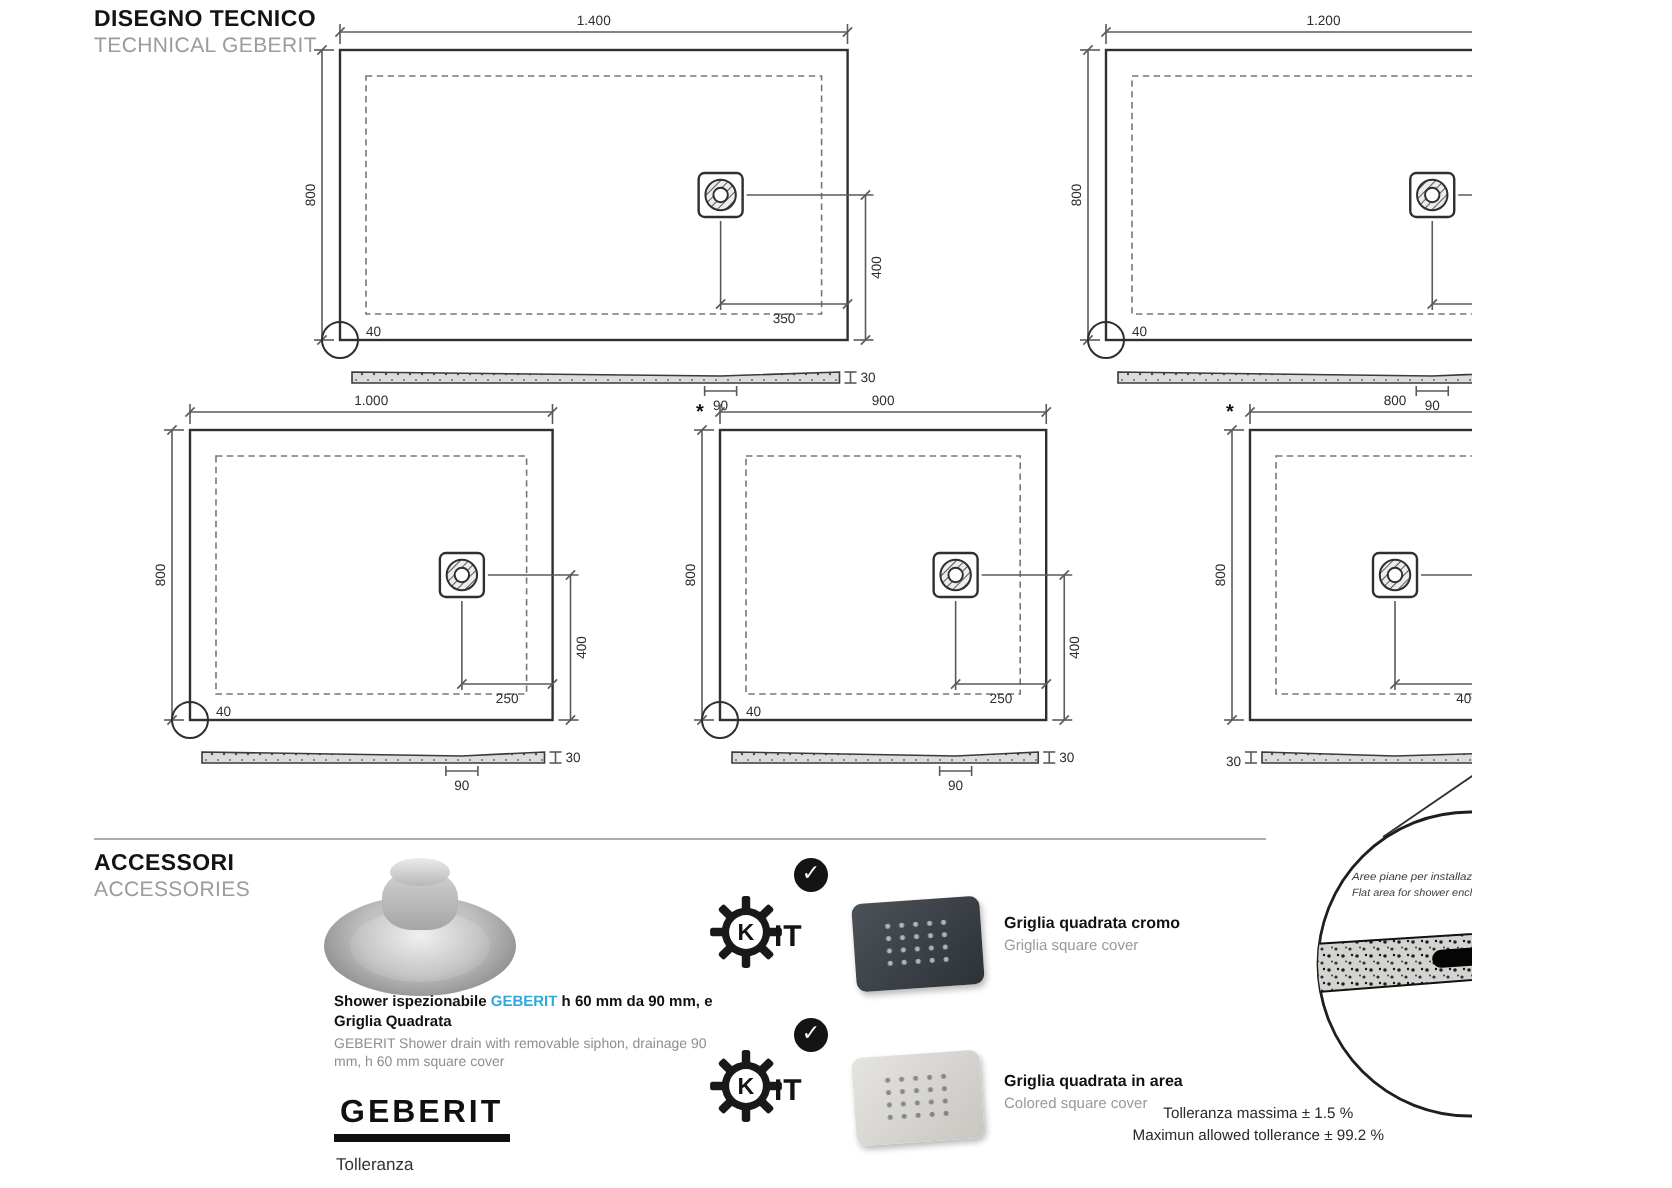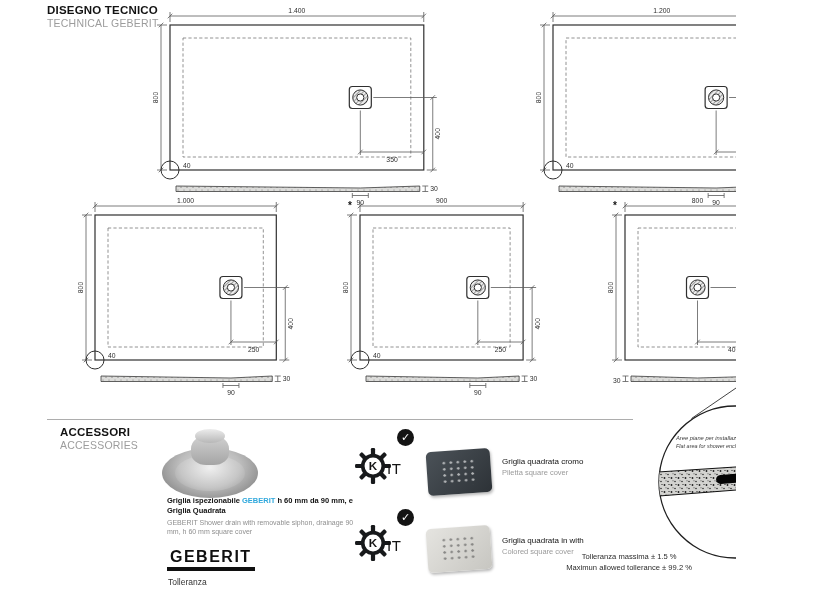--- a/index.html
+++ b/index.html
@@ -23,21 +23,21 @@
   .mag-circle{fill:#fff;stroke:#1f1f1f;stroke-width:1.4}
   .mag-note{font-family:"Liberation Sans",sans-serif;font-size:5.3px;font-style:italic;fill:#3c3c3c}
   .mag-section{stroke:#111;stroke-width:1}
 
   
   .page-header{position:absolute;left:47px;top:4px}
   .h-it{font-size:11.5px;font-weight:bold;letter-spacing:.2px;color:#131313}
   .h-en{font-size:10.5px;color:#9c9c9c;margin-top:1px;letter-spacing:.2px}
 
   .divider{position:absolute;left:47px;top:419px;width:586px;border-top:1.6px solid #adadad}
-  .acc-header{position:absolute;left:60px;top:426px}
+  .acc-header{position:absolute;left:47px;top:426px}
 
   .tolerance{position:absolute;right:44px;top:551px;text-align:center;
              font-size:7.6px;line-height:1.5;color:#2a2a2a}
 
   
   .drain-photo{position:absolute;left:160px;top:424px;width:100px;height:76px}
   .dp-base{position:absolute;left:2px;top:24px;width:96px;height:50px;border-radius:50%;
     background:radial-gradient(ellipse at 50% 38%,#dedede 0%,#bdbdbd 45%,#8f8f8f 78%,#747474 100%)}
   .dp-ring{position:absolute;left:15px;top:31px;width:70px;height:36px;border-radius:50%;
     background:radial-gradient(ellipse at 50% 35%,#f0f0f0,#c6c6c6 60%,#9a9a9a)}
@@ -61,36 +61,36 @@
   .check{position:absolute;width:17px;height:17px;border-radius:50%;background:#141414;color:#fff;
          display:flex;align-items:center;justify-content:center;font-size:11px;line-height:1}
   .check1{left:397px;top:429px}
   .check2{left:397px;top:509px}
 
   
   .kit{position:absolute;display:flex;align-items:center}
   .kit1{left:354px;top:447px}
   .kit2{left:354px;top:524px}
   .kit-k{font-family:"Liberation Sans",sans-serif;font-size:11px;font-weight:bold;fill:#141414}
-  .kit-it{font-size:15px;font-weight:normal;color:#141414;margin-left:-5px;margin-top:5px;letter-spacing:.5px}
+  .kit-it{font-size:15px;font-weight:bold;color:#141414;margin-left:-5px;margin-top:5px;letter-spacing:.5px}
 
   
   .cover{position:absolute;width:64px;height:44px;border-radius:5px;display:flex;align-items:center;
          justify-content:center;box-shadow:1px 2px 3px rgba(0,0,0,.28)}
   .cover-dark{left:427px;top:450px;background:linear-gradient(135deg,#4b5258,#2d3237);transform:rotate(-4deg)}
   .cover-light{left:427px;top:527px;background:linear-gradient(135deg,#e5e4e0,#c7c6c1);transform:rotate(-4deg)}
   .dots{width:36px;height:26px;
         background-image:radial-gradient(circle,rgba(255,255,255,.6) 1.05px,transparent 1.45px);
         background-size:7px 6.2px}
   .cover-light .dots{background-image:radial-gradient(circle,rgba(70,70,70,.55) 1.05px,transparent 1.45px)}
 
   .cover-label{position:absolute;left:502px;width:160px}
   .cl1{top:457px}
   .cl2{top:536px}
-  .cl-it{font-size:8px;font-weight:normal;color:#121212}
+  .cl-it{font-size:8px;font-weight:bold;color:#121212}
   .cl-en{font-size:7.5px;color:#9a9a9a;margin-top:2px}
 </style>
 </head>
 <body>
 
 <svg width="0" height="0" style="position:absolute" aria-hidden="true">
   <defs>
     <pattern id="hatch" width="3" height="3" patternUnits="userSpaceOnUse" patternTransform="rotate(45)">
       <rect width="3" height="3" fill="#ececec"></rect>
       <line x1="0" y1="0" x2="0" y2="3" stroke="#555" stroke-width="1"></line>
@@ -431,21 +431,21 @@
     </div>
 
     <div class="drain-photo">
       <div class="dp-base"></div>
       <div class="dp-ring"></div>
       <div class="dp-cap"></div>
       <div class="dp-top"></div>
     </div>
 
     <p class="drain-desc">
-      <span>Griglia ispezionabile </span><span class="brand">GEBERIT</span><span> h 60 mm da 90 mm, e Griglia Quadrata</span>
+      <span>Shower ispezionabile </span><span class="brand">GEBERIT</span><span> h 60 mm da 90 mm, e Griglia Quadrata</span>
       <span class="en">GEBERIT Shower drain with removable siphon, drainage 90 mm, h 60 mm square cover</span>
     </p>
 
     <div class="geberit-logo">
       <span class="logo-text">GEBERIT</span>
     </div>
     <div class="installed">Tolleranza</div>
 
     <div class="check check1">
       <span>✓</span>
@@ -466,21 +466,21 @@
         <circle cx="18" cy="18" r="8" fill="#fff"></circle>
         <text class="kit-k" x="18" y="22" text-anchor="middle">K</text>
       </svg>
       <span class="kit-it">IT</span>
     </div>
     <div class="cover cover-dark">
       <div class="dots"></div>
     </div>
     <div class="cover-label cl1">
       <div class="cl-it">Griglia quadrata cromo</div>
-      <div class="cl-en">Piletta square cover</div>
+      <div class="cl-en">Griglia square cover</div>
     </div>
 
     <div class="check check2">
       <span>✓</span>
     </div>
     <div class="kit kit2">
       <svg width="38" height="38" viewBox="0 0 36 36">
         <g fill="#17191b">
           <rect x="16" y="1" width="4" height="7" rx="1.2"></rect>
           <rect x="16" y="1" width="4" height="7" rx="1.2" transform="rotate(45 18 18)"></rect>
@@ -494,17 +494,17 @@
         </g>
         <circle cx="18" cy="18" r="8" fill="#fff"></circle>
         <text class="kit-k" x="18" y="22" text-anchor="middle">K</text>
       </svg>
       <span class="kit-it">IT</span>
     </div>
     <div class="cover cover-light">
       <div class="dots"></div>
     </div>
     <div class="cover-label cl2">
-      <div class="cl-it">Griglia quadrata in with</div>
+      <div class="cl-it">Griglia quadrata in area</div>
       <div class="cl-en">Colored square cover</div>
     </div>
   </section>
 </div>
 
 </body></html>

